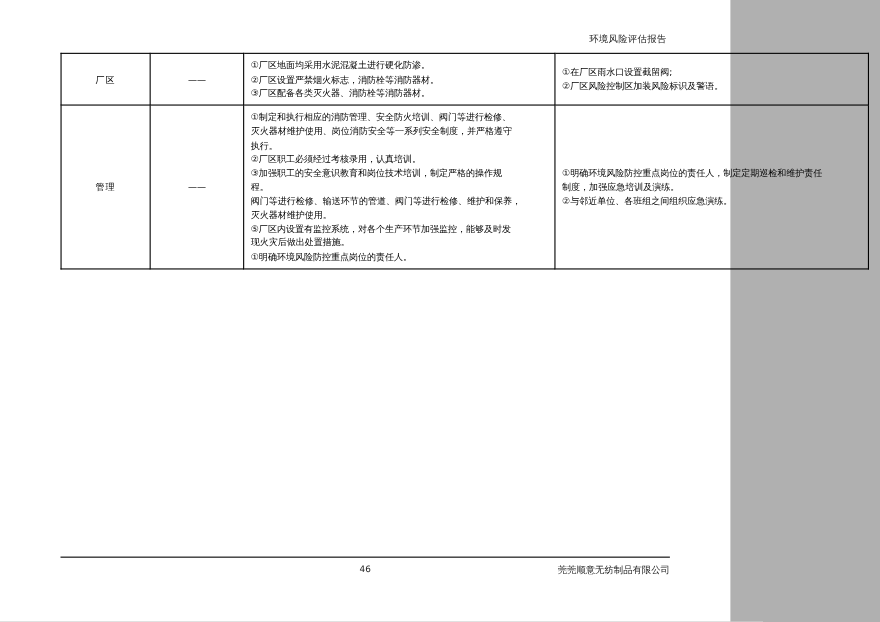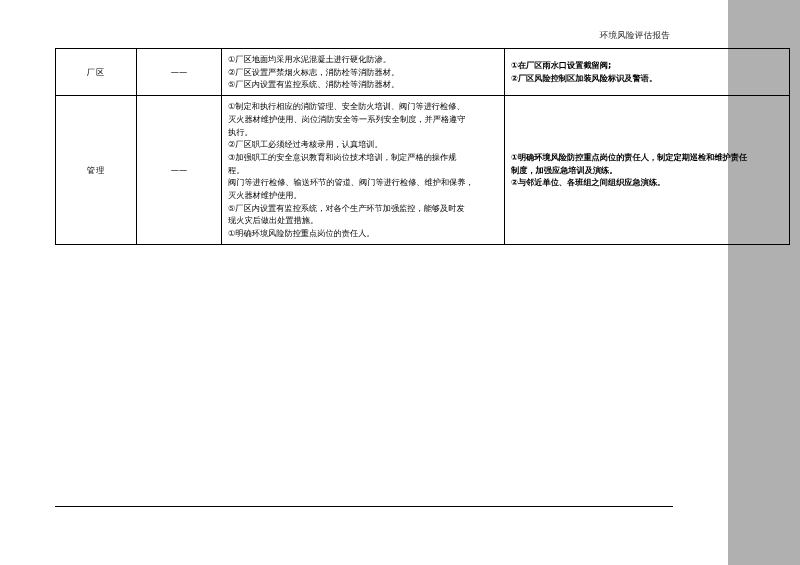--- a/index.html
+++ b/index.html
@@ -8,21 +8,21 @@
     background: #b0b0b0;
   }
   body {
     width: 800px;
     height: 565px;
     overflow: hidden;
     font-family: "DejaVu Sans", "Liberation Sans", sans-serif;
   }
   .page {
     position: relative;
-    width: 728px;
+    width: 664px;
     height: 565px;
     background: #ffffff;
     box-sizing: border-box;
   }
   .header {
     position: absolute;
     top: 30px;
     right: 58px;
     font-size: 8.5px;
     color: #1a1a1a;
@@ -66,21 +66,20 @@
     vertical-align: middle;
     margin-left: 32px;
   }
   td.col-right {
     width: 272px;
     vertical-align: top;
     padding-top: 5px;
   }
   td.col-right.v-center {
     vertical-align: middle;
-    font-weight: bold;
   }
   .line {
     margin: 0;
     padding: 0;
     white-space: pre-wrap;
     text-indent: 0;
   }
   .footer-rule {
     position: absolute;
     left: 55px;
@@ -120,21 +119,21 @@
   <div class="content">
     <table class="doc-table">
       <tbody>
 
         <tr>
           <td class="col-label">厂区</td>
           <td class="col-dash">——</td>
           <td class="col-mid v-center">
             <p class="line">①厂区地面均采用水泥混凝土进行硬化防渗。</p>
             <p class="line">②厂区设置严禁烟火标志，消防栓等消防器材。</p>
-            <p class="line">⑤厂区内设置有监控系统、消防栓等消防器材。</p>
+            <p class="line">③厂区配备各类灭火器、消防栓等消防器材。</p>
           </td>
           <td class="col-right v-center">
             <p class="line">①在厂区雨水口设置截留阀;</p>
             <p class="line">②厂区风险控制区加装风险标识及警语。</p>
           </td>
         </tr>
 
         <tr>
           <td class="col-label">管理</td>
           <td class="col-dash">——</td>
@@ -157,14 +156,18 @@
             <p class="line">②与邻近单位、各班组之间组织应急演练。</p>
           </td>
         </tr>
 
       </tbody>
     </table>
   </div>
 
   <div class="footer-rule"></div>
 
+  <div class="footer">
+    <span class="page-num">46</span>
+    <span class="company">莞莞顺意无纺制品有限公司</span>
+  </div>
 
 </div>
 
 </body></html>

